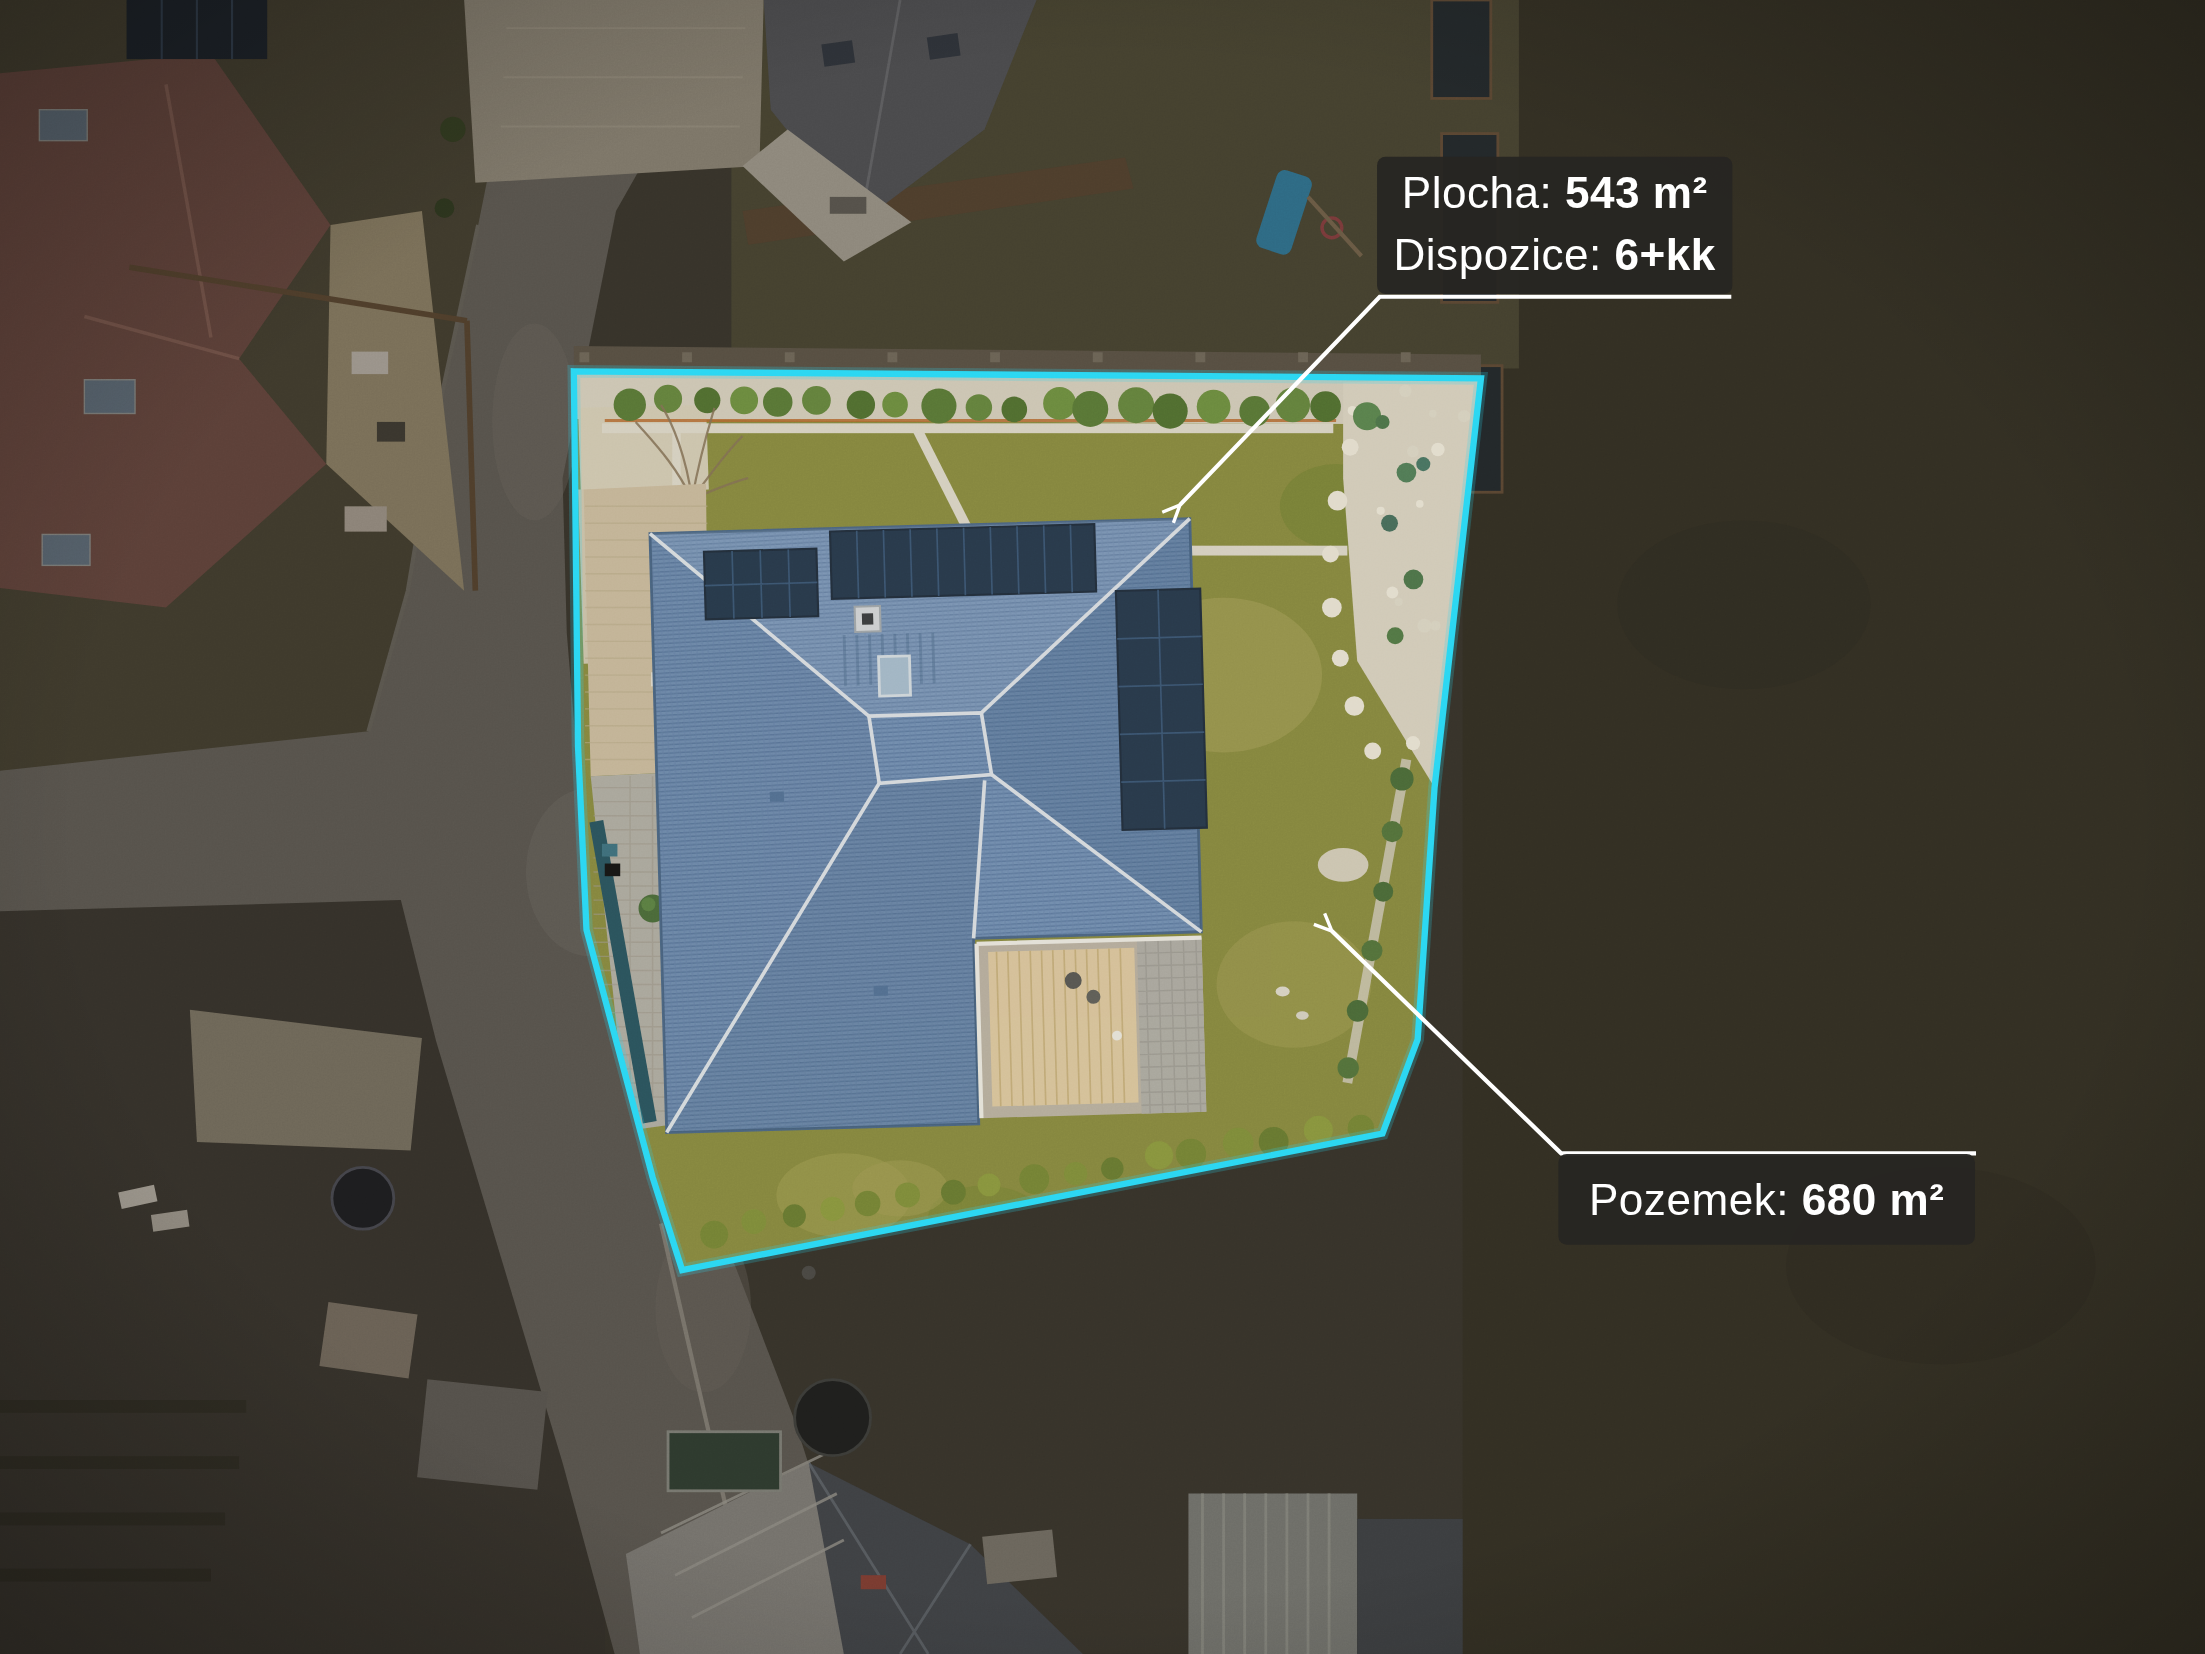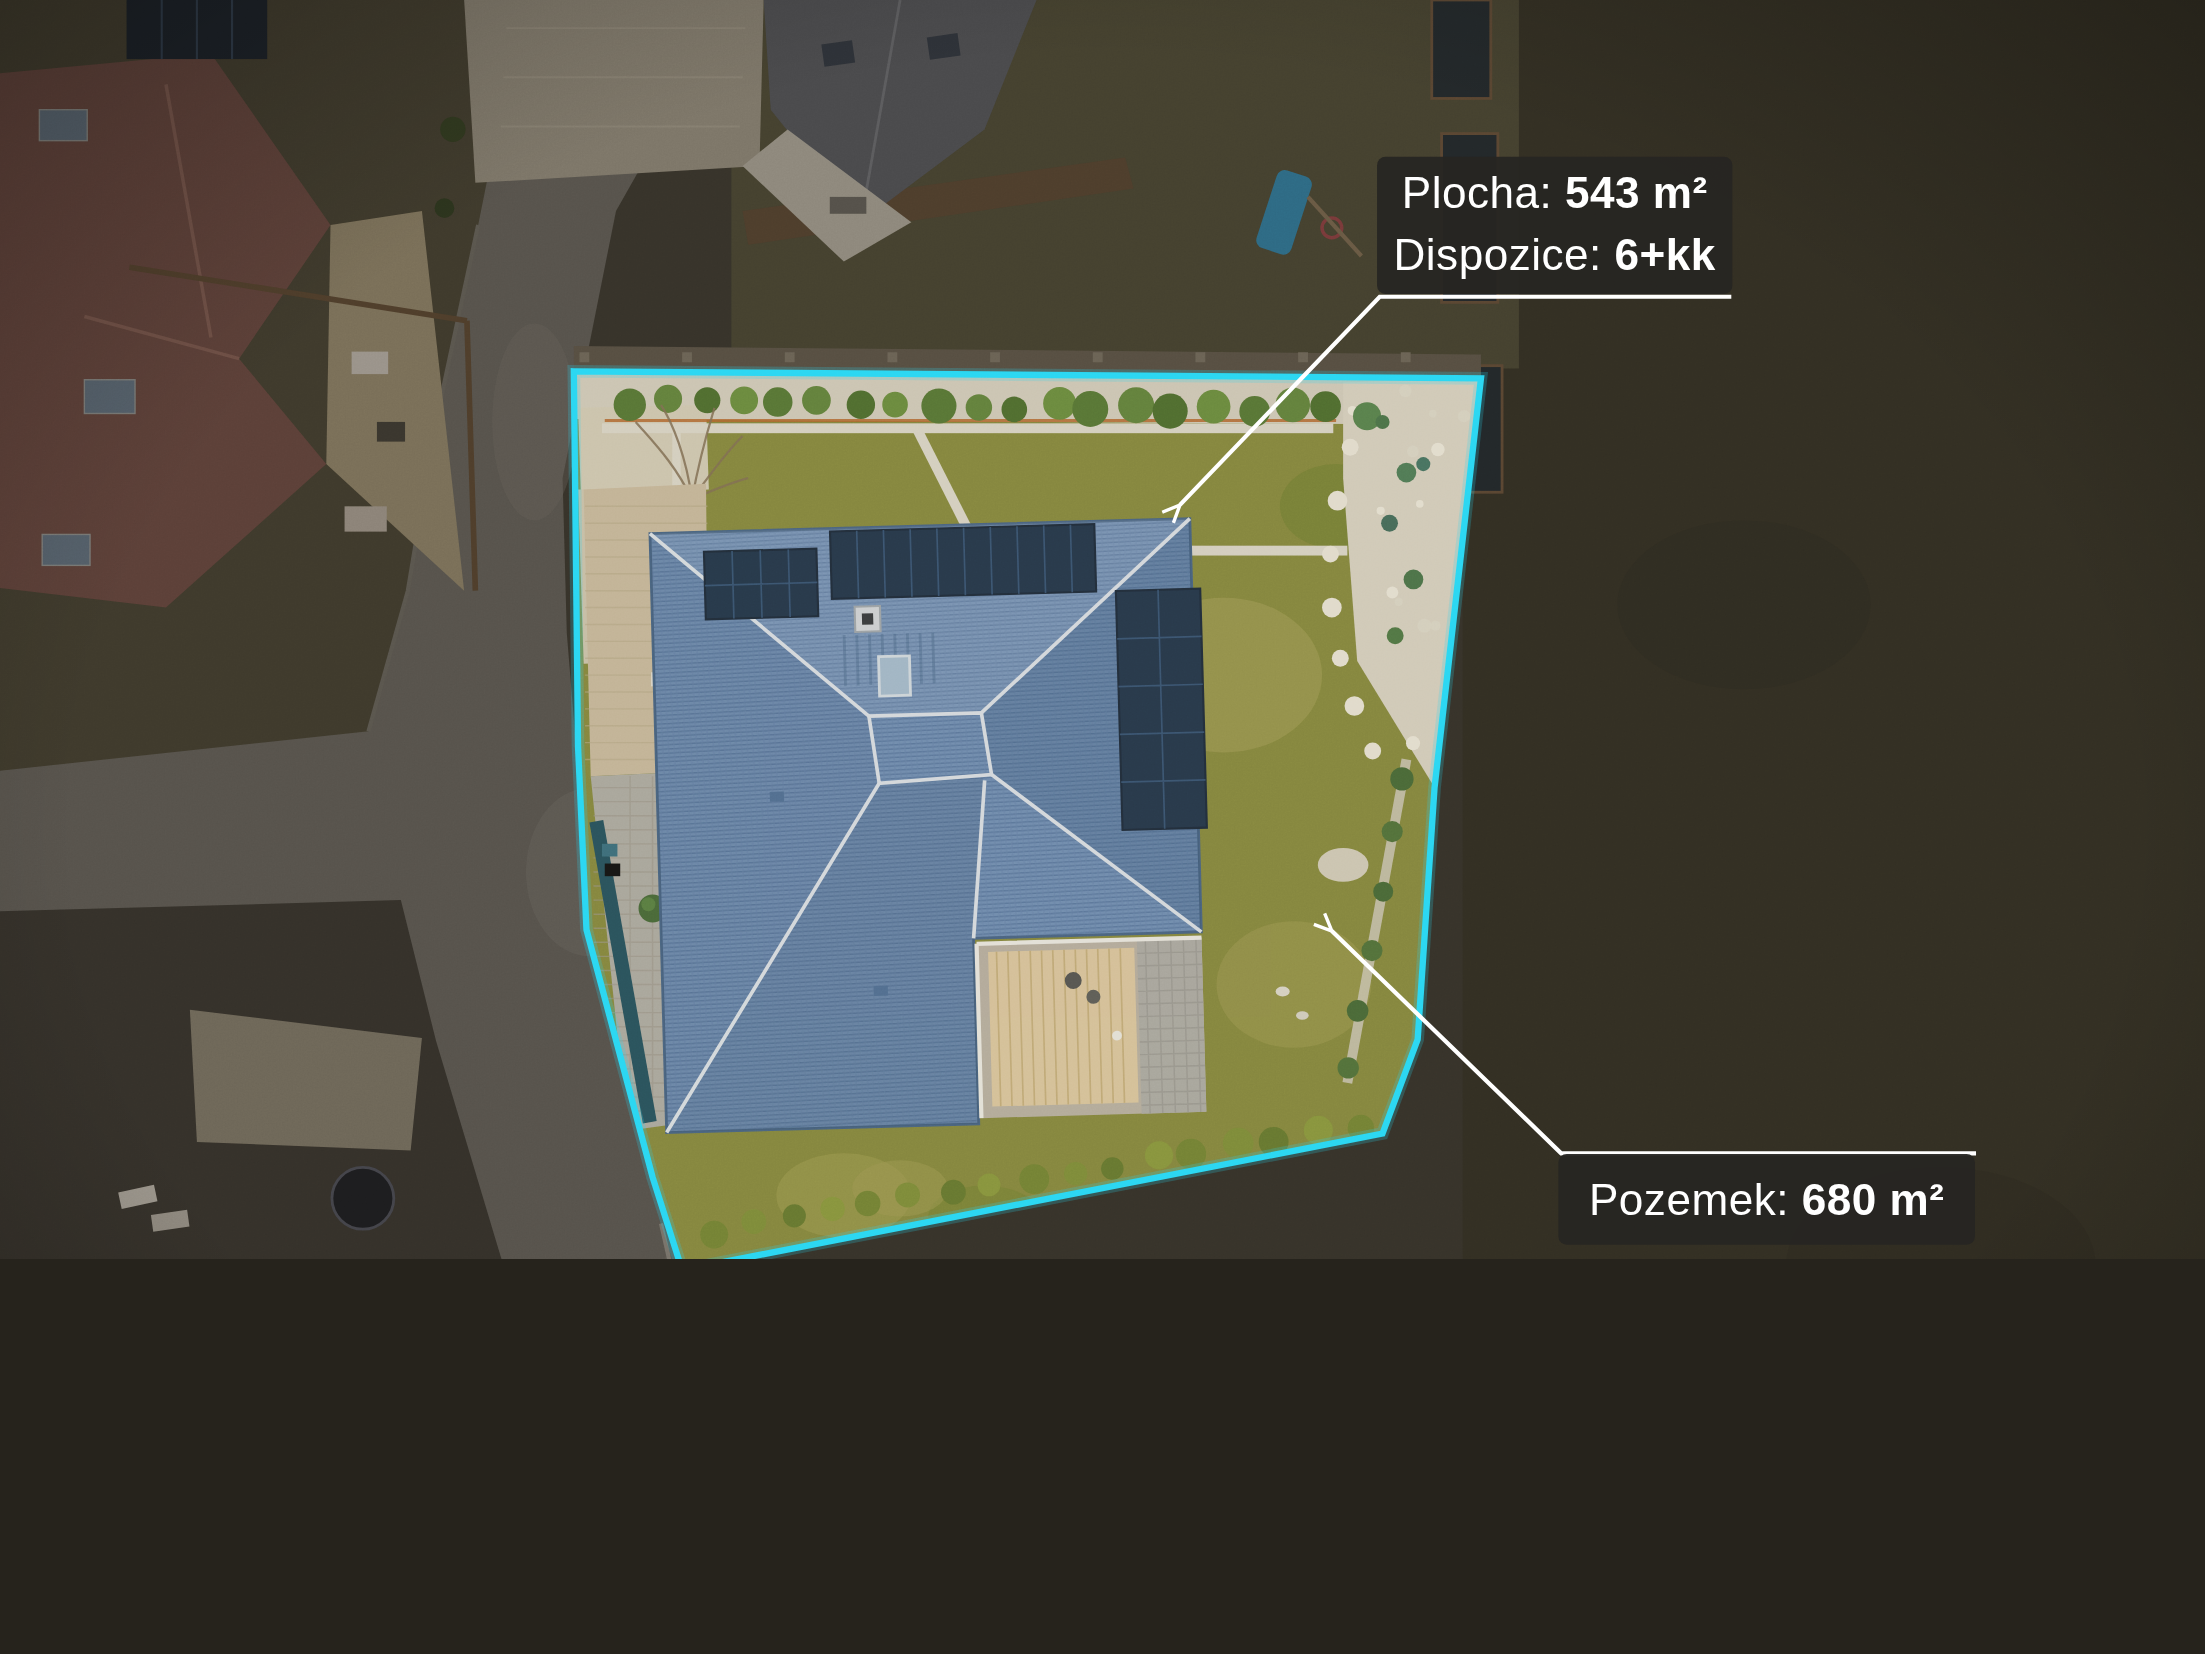--- a/index.html
+++ b/index.html
@@ -1,16 +1,16 @@
 <!DOCTYPE html>
 <html style="--boundary-color: #2bd7f2; --leader-color: #ffffff; --label-bg: rgba(38,37,34,0.94); --label-text: #ffffff;font-size:9.2px"><head>
 <meta charset="utf-8">
 <style>
   html,body{margin:0;padding:0;background:#26231c;}
-  #viewport{width:2205px;height:1259px;overflow:hidden;position:relative;}
+  #viewport{width:2205px;height:1654px;overflow:hidden;position:relative;}
   #stage{width:900px;height:675px;position:relative;transform:scale(2.4503);transform-origin:0 0;
          font-family:"Liberation Sans","DejaVu Sans",sans-serif;}
   #scene{position:absolute;left:0;top:0;}
   .label{position:absolute;background:var(--label-bg,rgba(38,37,34,.94));color:var(--label-text,#fff);
          border-radius:3.4px;display:flex;flex-direction:column;justify-content:center;align-items:center;
          letter-spacing:0.2px;z-index:3;}
   .label .line{display:flex;gap:5.2px;white-space:nowrap;font-size:18px;line-height:25px;font-weight:400;}
   .label b{font-weight:700;}
   #label-plot .line{line-height:36px;}
   .boundary{fill:none;stroke:var(--boundary-color,#2bd7f2);}

